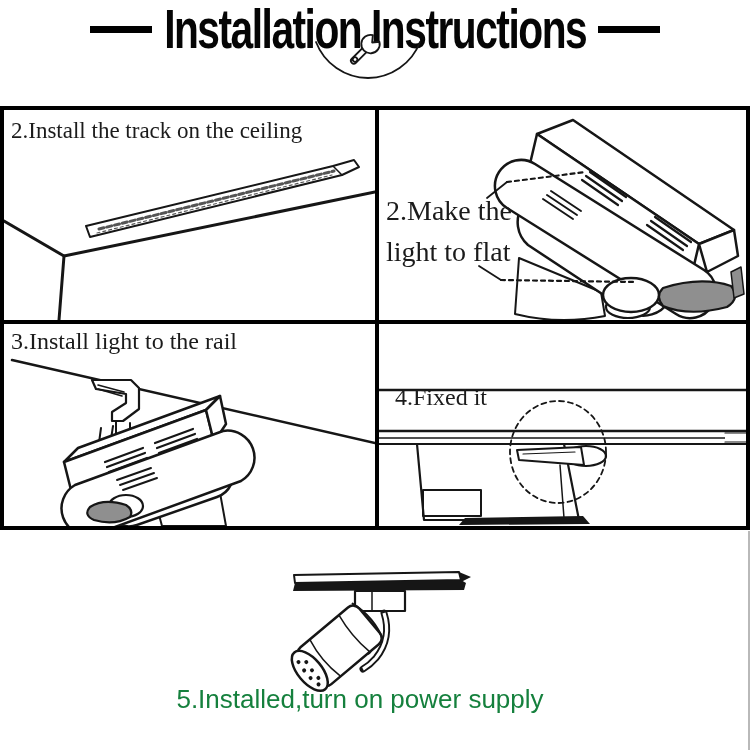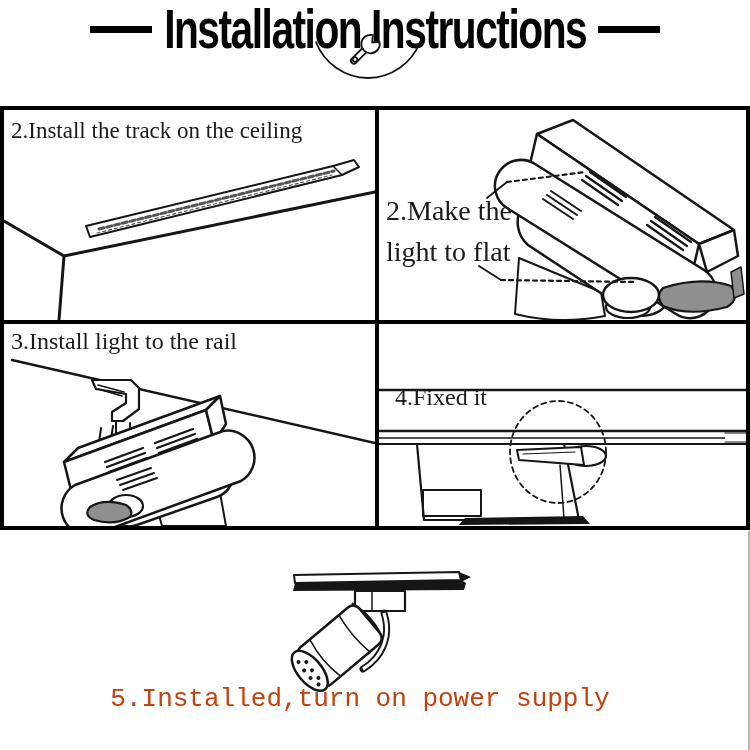--- a/index.html
+++ b/index.html
@@ -31,21 +31,21 @@
   .steptext { position:absolute; color:#1b1b1b; white-space:nowrap; z-index:3;
               font-family:"Liberation Serif", serif; }
   .t1 { left:7px;  top:8px;  font-size:23px; }
   .t2 { left:7px;  top:80px; font-size:28px; line-height:41px; }
   .t3 { left:7px;  top:4px;  font-size:24px; }
   .t4 { left:16px; top:12px; font-size:24px;margin-top:48px; }
 
   
   .bottom { position:absolute; top:528px; left:0; width:750px; height:222px; }
   .t5 { position:absolute; top:156px; left:0; width:720px; text-align:center; font-size:26px;
-        color:#c2410c; font-family:Liberation Mono, monospace; }
+        color:#15803d; font-family:Liberation Sans, sans-serif; }
   .artifact { position:absolute; right:0; top:531px; height:219px; width:2px; background:#b9b9b9; }
 
   
   .ln { stroke:var(--ink); fill:none; stroke-linecap:round; stroke-linejoin:round; }
   .wf { stroke:var(--ink); fill:#ffffff; stroke-linejoin:round; }
   .bf { fill:var(--ink); stroke:none; }
   .gf { stroke:var(--ink); fill:var(--lever); stroke-linejoin:round; }
   .hs { stroke:var(--hatch); }
   .dsh { stroke-dasharray:4 4; }
 </style>

